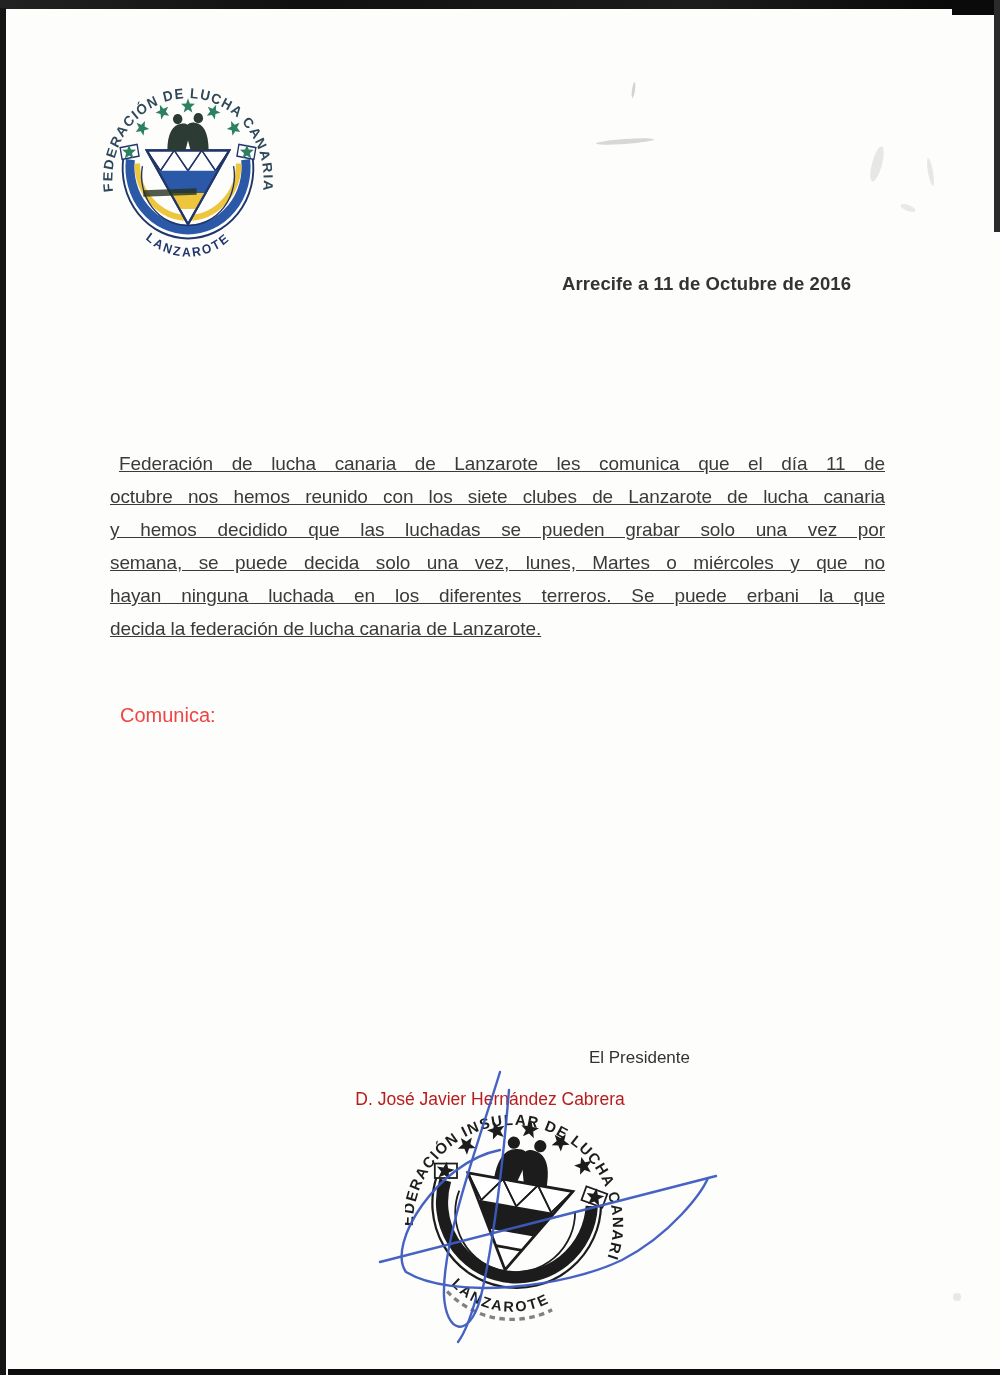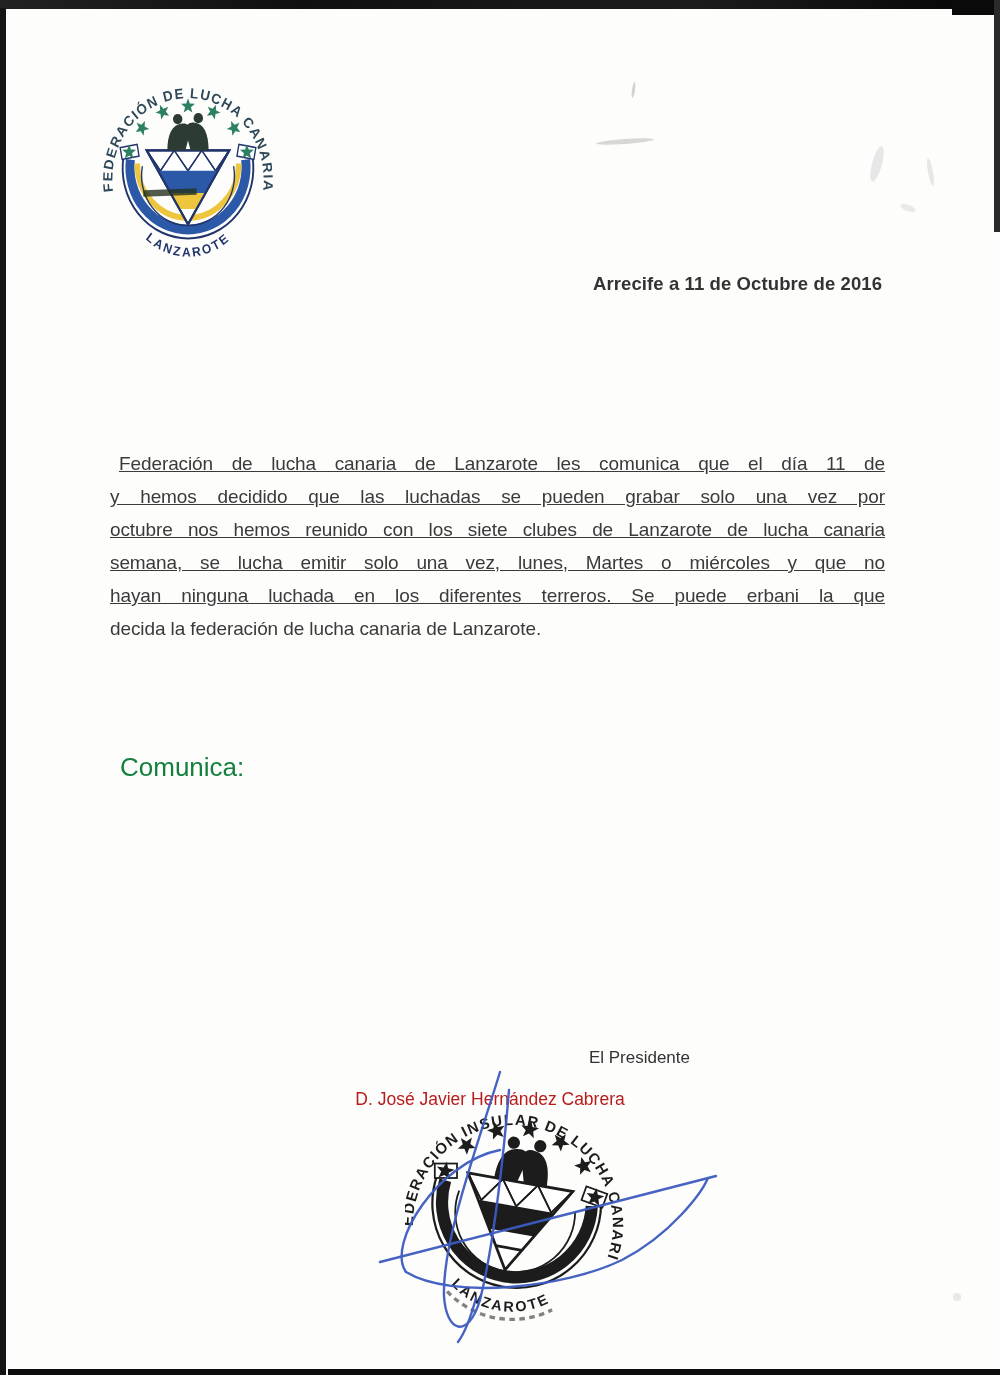--- a/index.html
+++ b/index.html
@@ -11,28 +11,28 @@
   .bar-top{left:0;top:0;width:1000px;height:9px;background:linear-gradient(90deg,#222 0%,#101010 30%,#1c1c1c 70%,#050505 100%);}
   .bar-top-right{right:0;top:0;width:48px;height:15px;background:#0a0a0a;}
   .bar-left{left:0;top:8px;width:6px;height:1367px;}
   .bar-right{right:0;top:0;width:6px;height:232px;background:#2a2a2a;}
   .bar-bottom{left:8px;bottom:0;width:992px;height:6px;background:#0d0d0d;}
 
   .logo-wrap{position:absolute;left:102px;top:84px;width:172px;height:180px;}
   .stamp-wrap{position:absolute;left:405px;top:1104px;width:222px;height:218px;z-index:2;}
   .sig-wrap{position:absolute;left:368px;top:1066px;width:360px;height:286px;z-index:3;}
 
-  .date-line{position:absolute;left:593px;top:273px;font-size:18.5px;font-weight:600;color:#333;letter-spacing:.1px;}
+  .date-line{position:absolute;left:562px;top:273px;font-size:18.5px;font-weight:600;color:#333;letter-spacing:.1px;}
 
   .bodytext{position:absolute;left:110px;top:447px;width:775px;font-size:19px;line-height:33px;letter-spacing:-.1px;color:#3a3a3a;}
   .jline{text-align:justify;text-align-last:justify;white-space:normal;height:33px;overflow:hidden;text-decoration:underline;}
   .jline.first{padding-left:9px;}
-  .jlast{text-align:left;height:33px;}
+  .jlast{text-align:left;height:33px;text-decoration:underline;}
 
-  .comunica{position:absolute;left:120px;top:704px;font-size:26px;color:#15803d;margin-top:48px;}
+  .comunica{position:absolute;left:120px;top:704px;font-size:20px;color:#ef4444;}
   .recipients{position:absolute;left:120px;top:754px;font-size:19px;letter-spacing:-.2px;color:#3a3a3a;}
 
   .sig-title{position:absolute;left:290px;top:1048px;width:400px;text-align:right;font-size:17px;color:#333;}
   .sig-name{position:absolute;left:290px;top:1089px;width:400px;text-align:center;font-size:17.5px;color:#b91c1c;}
 
   .smudge{position:absolute;border-radius:50%;}
   .sm1{left:596px;top:139px;width:58px;height:5px;background:#8f8f8f;opacity:.35;transform:rotate(-4deg);}
   .sm2{left:632px;top:82px;width:3px;height:16px;background:#949494;opacity:.4;transform:rotate(8deg);}
   .sm3{left:872px;top:146px;width:10px;height:36px;background:#b5b5b5;opacity:.3;transform:rotate(15deg);}
   .sm4{left:928px;top:158px;width:5px;height:28px;background:#b5b5b5;opacity:.3;transform:rotate(-10deg);}
@@ -108,23 +108,23 @@
       <text font-family="Liberation Sans, sans-serif" font-size="14" font-weight="bold" letter-spacing="2.5" fill="#22356b">
         <textPath href="#logoBottomArc" startOffset="50%" text-anchor="middle">LANZAROTE</textPath>
       </text>
     </svg>
   </div>
 
   <div class="date-line">Arrecife a 11 de Octubre de 2016</div>
 
   <div class="bodytext">
     <div class="jline first">Federación de lucha canaria de Lanzarote les comunica que el día 11 de</div>
+    <div class="jline">octubre nos hemos reunido con los siete clubes de Lanzarote de lucha canaria</div>
     <div class="jline">y hemos decidido que las luchadas se pueden grabar solo una  vez por</div>
-    <div class="jline">octubre nos hemos reunido con los siete clubes de Lanzarote de lucha canaria</div>
-    <div class="jline">semana,  se lucha emitir solo una vez, lunes, Martes o miércoles y que no</div>
+    <div class="jline">semana,  se puede decida solo una vez, lunes, Martes o miércoles y que no</div>
     <div class="jline">hayan ninguna luchada en los diferentes terreros. Se puede erbani la que</div>
     <div class="jlast">decida la federación de lucha canaria de Lanzarote.</div>
   </div>
 
   <div class="comunica">Comunica:</div>
 
   <div class="sig-title">El Presidente</div>
   <div class="sig-name">D. José Javier Hernández Cabrera</div>
 
   <div class="stamp-wrap">

